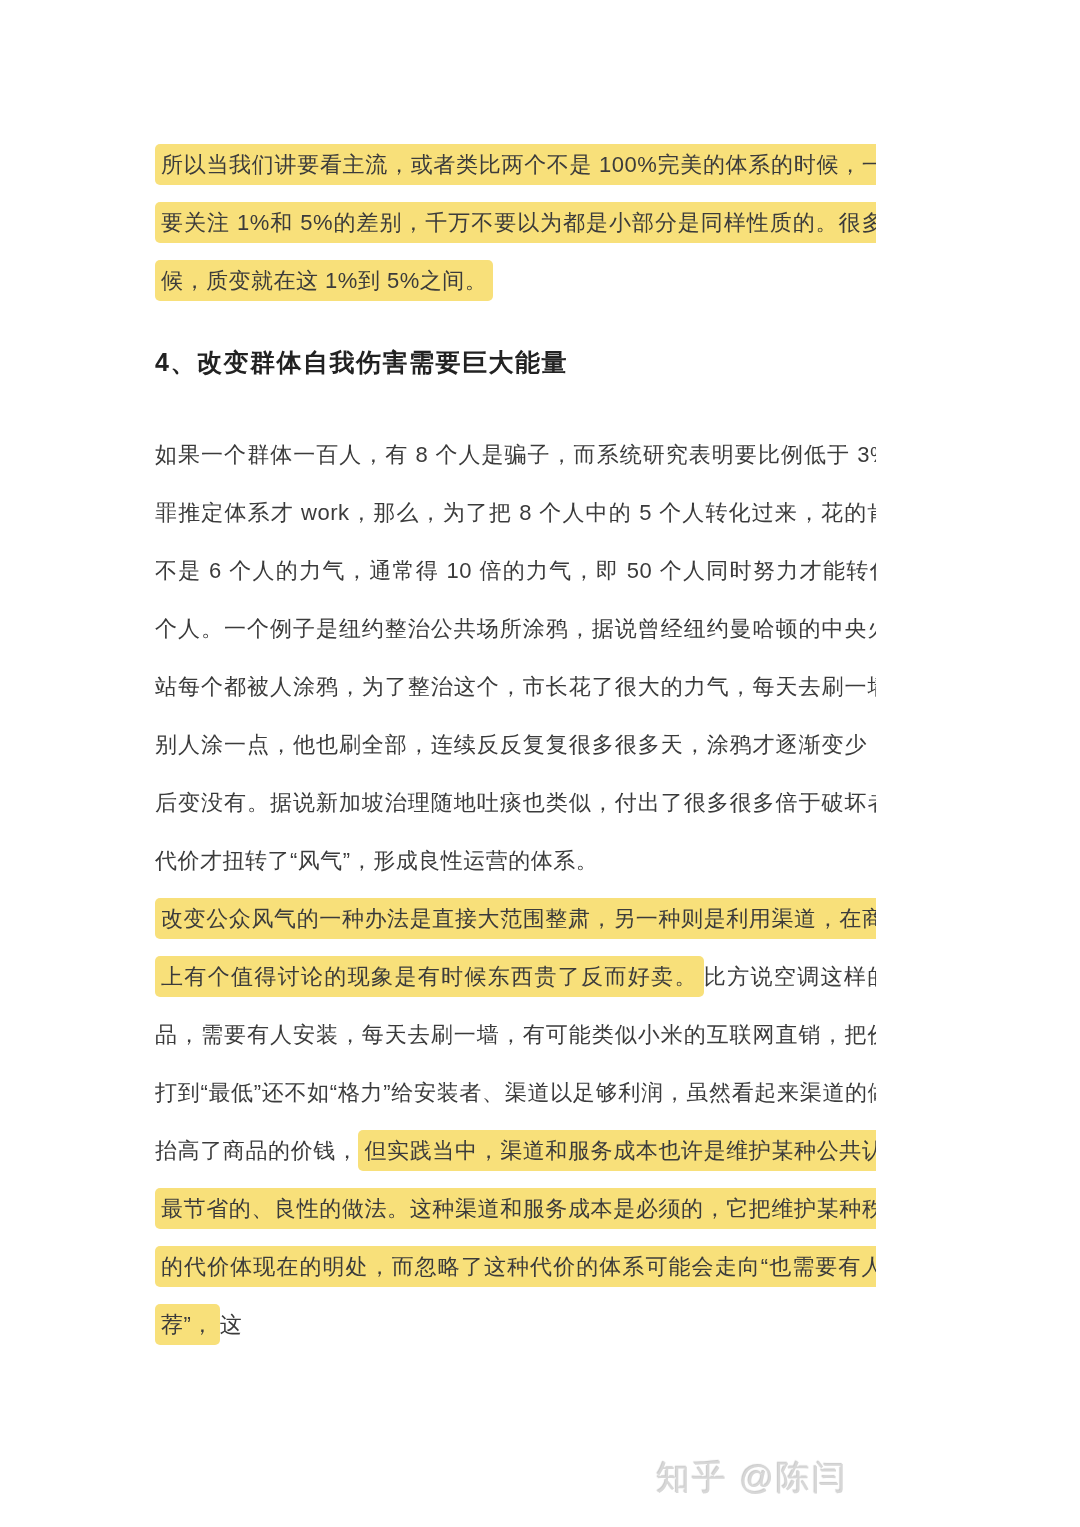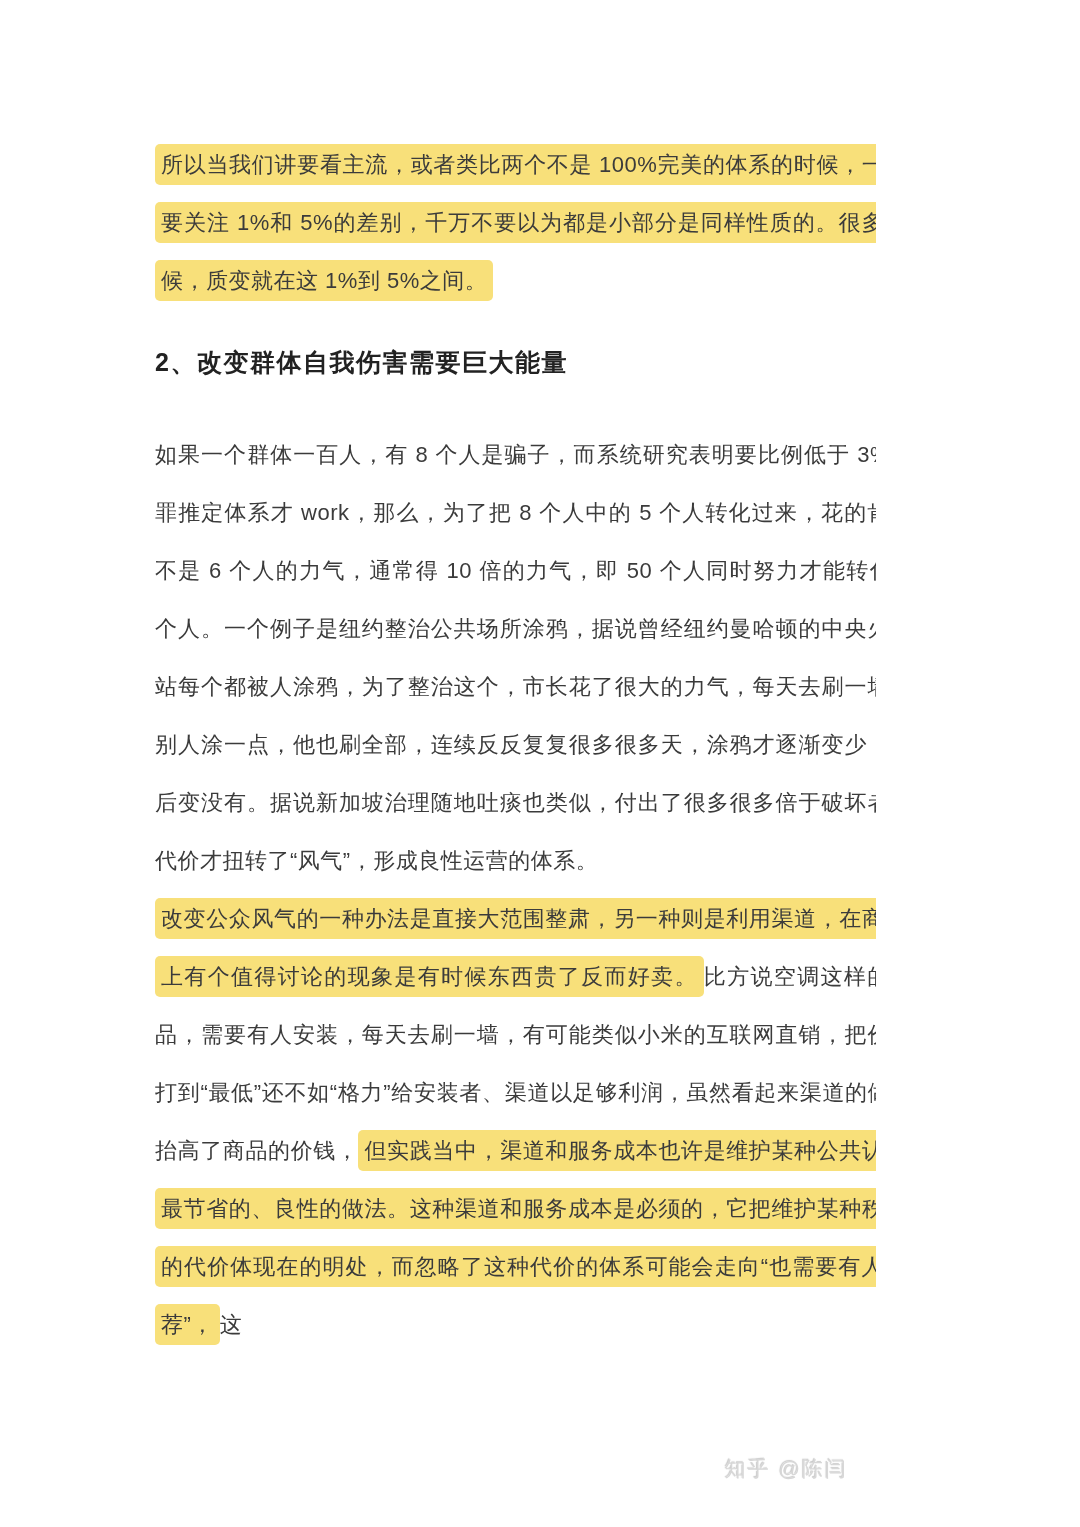--- a/index.html
+++ b/index.html
@@ -44,37 +44,37 @@
     font-size:25px;
     line-height:34px;
     font-weight:bold;
     color:var(--heading-text);
     letter-spacing:1.5px;
     margin:35px 0 47px 0;
   }
   .watermark{
     position:absolute;
     right:28px;
-    bottom:44px;
-    font-size:21px;
+    bottom:26px;
+    font-size:34px;
     letter-spacing:2px;
     color:var(--watermark-text);
     text-shadow:1px 1px 1px #ffffff, -1px -1px 1px #c9c9c9;
     margin-top:7px;
   }
 </style>
 </head>
 <body>
 
 <div class="page">
   <div class="content">
 
     <p class="para"><span class="hl">所以当我们讲要看主流，或者类比两个不是 100%完美的体系的时候，一定要关注 1%和 5%的差别，千万不要以为都是小部分是同样性质的。很多时候，质变就在这 1%到 5%之间。</span></p>
 
-    <h2 class="heading">2、改变群体自我伤害需要巨大能量</h2>
+    <h2 class="heading">4、改变群体自我伤害需要巨大能量</h2>
 
     <p class="para"><span>如果一个群体一百人，有 8 个人是骗子，而系统研究表明要比例低于 3%无罪推定体系才 work，那么，为了把 8 个人中的 5 个人转化过来，花的肯定不是 6 个人的力气，通常得 10 倍的力气，即 50 个人同时努力才能转化 5 个人。一个例子是纽约整治公共场所涂鸦，据说曾经纽约曼哈顿的中央火车站每个都被人涂鸦，为了整治这个，市长花了很大的力气，每天去刷一墙，别人涂一点，他也刷全部，连续反反复复很多很多天，涂鸦才逐渐变少，然后变没有。据说新加坡治理随地吐痰也类似，付出了很多很多倍于破坏者的代价才扭转了“风气”，形成良性运营的体系。</span></p>
 
 
     <p class="para"><span class="hl">改变公众风气的一种办法是直接大范围整肃，另一种则是利用渠道，在商业上有个值得讨论的现象是有时候东西贵了反而好卖。</span><span>比方说空调这样的产品，需要有人安装，每天去刷一墙，有可能类似小米的互联网直销，把价格打到“最低”还不如“格力”给安装者、渠道以足够利润，虽然看起来渠道的做法抬高了商品的价钱，</span><span class="hl">但实践当中，渠道和服务成本也许是维护某种公共认识最节省的、良性的做法。这种渠道和服务成本是必须的，它把维护某种秩序的代价体现在的明处，而忽略了这种代价的体系可能会走向“也需要有人推荐”，</span><span>这</span></p>
 
   </div>
 
   <div class="watermark">知乎 @陈闫</div>
 </div>

